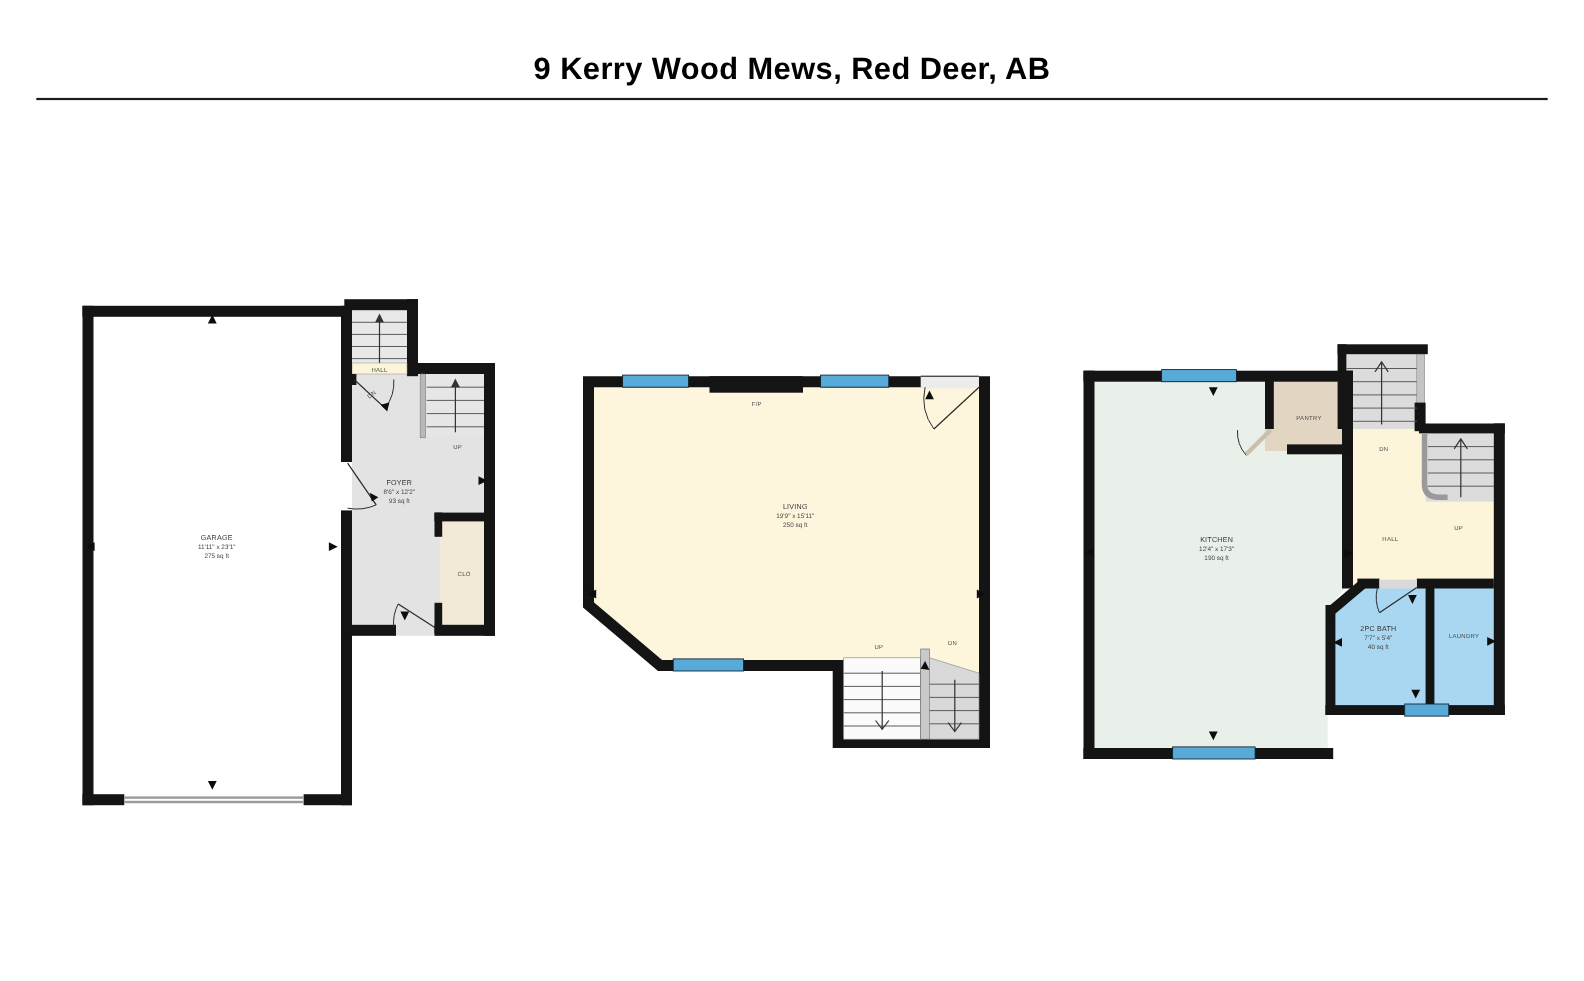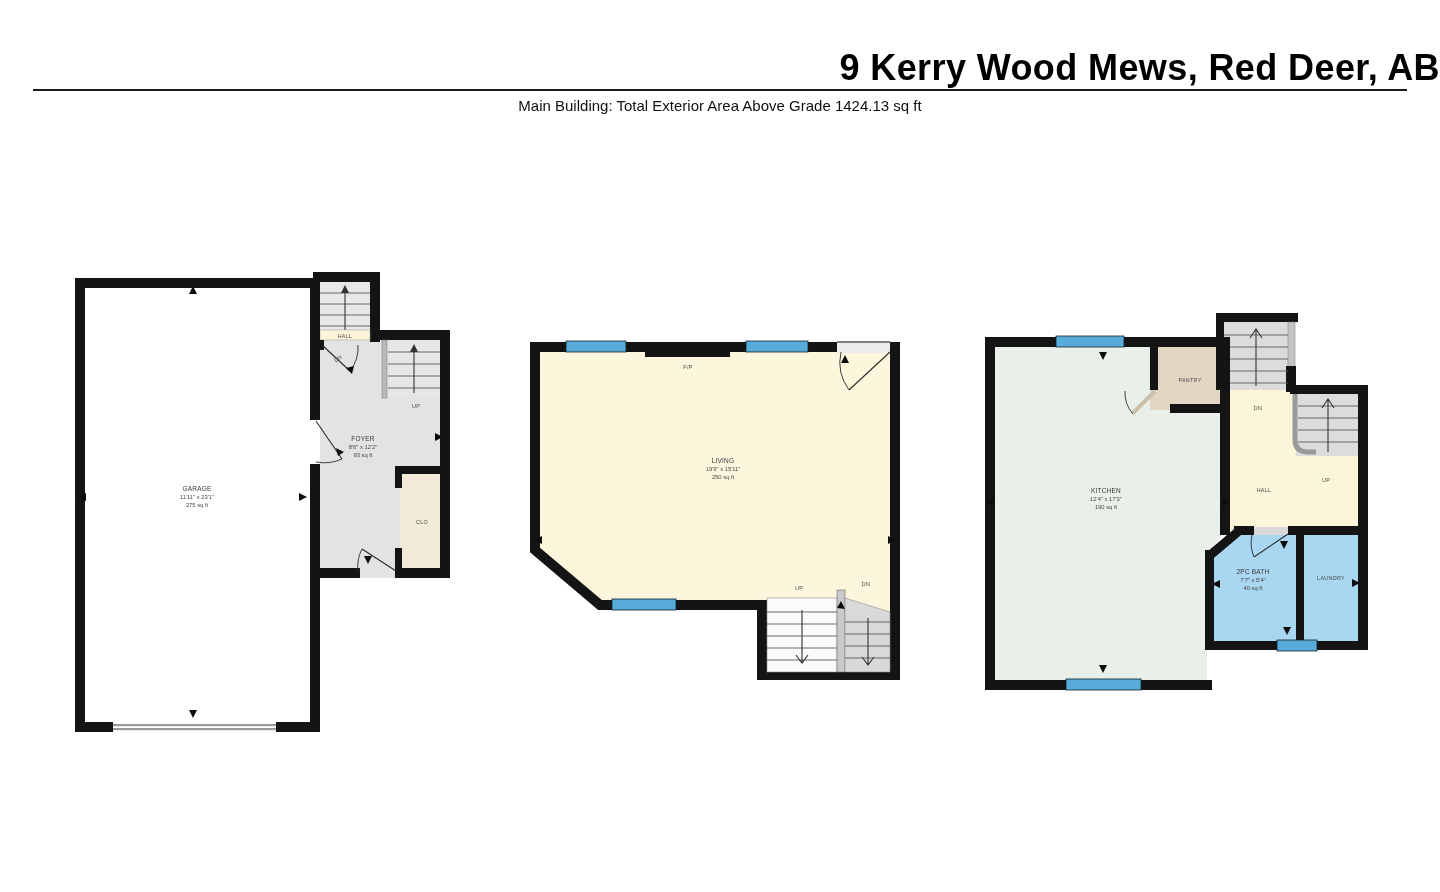--- a/index.html
+++ b/index.html
@@ -1,22 +1,22 @@
 <!DOCTYPE html>
 <html><head>
 <meta charset="utf-8">
 <style>
   html,body { margin:0; padding:0; background:#ffffff; }
   .page {
     position:relative; width:1440px; height:892px; background:#ffffff;
     font-family:"Liberation Sans", sans-serif; overflow:hidden;
   }
   .title {
-    position:absolute; top:47px; left:0; right:0; text-align:right;
-    font-size:36px; font-weight:bold; color:#000; letter-spacing:.4px;
+    position:absolute; top:47px; left:0; right:0; text-align:center;
+    font-size:28px; font-weight:bold; color:#000; letter-spacing:.4px;
   }
   .divider {
     position:absolute; top:89px; left:33px; right:33px; height:0;
     border-top:2px solid #1c1c1c;
   }
   .subtitle {
     position:absolute; top:97px; left:0; right:0; text-align:center;
     font-size:15px; color:#101010;
   }
   svg.plancanvas { position:absolute; top:0; left:0; }
@@ -31,21 +31,20 @@
   .rd { font-size:5.8px; fill:#474747; text-anchor:middle; }
   .tl { font-size:5.4px; fill:#4a4a4a; text-anchor:middle; letter-spacing:.3px; }
 </style>
 </head>
 <body>
 
 <div class="page">
 
   <div class="title">9 Kerry Wood Mews, Red Deer, AB</div>
   <div class="divider"></div>
-  <div class="subtitle">Main Building: Total Exterior Area Above Grade 1424.13 sq ft</div>
 
   <svg class="plancanvas" width="1440" height="892" viewBox="0 0 1440 892">
 
     <g>
 
       <rect x="85" y="288" width="225" height="434" fill="#ffffff"></rect>
       <rect x="320" y="338" width="125" height="240" fill="#e3e3e3"></rect>
       <rect x="320" y="282" width="50" height="58" fill="#e8e8e8"></rect>
 
       <g>

